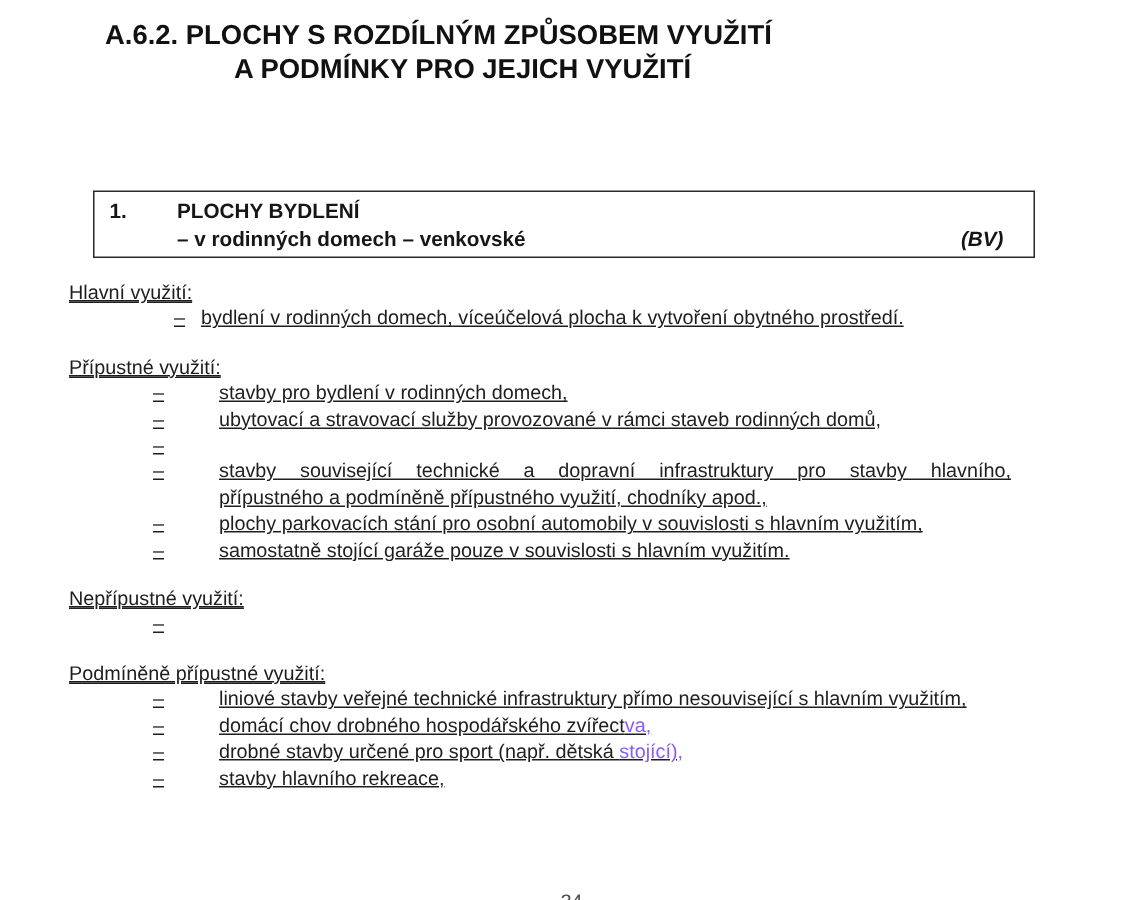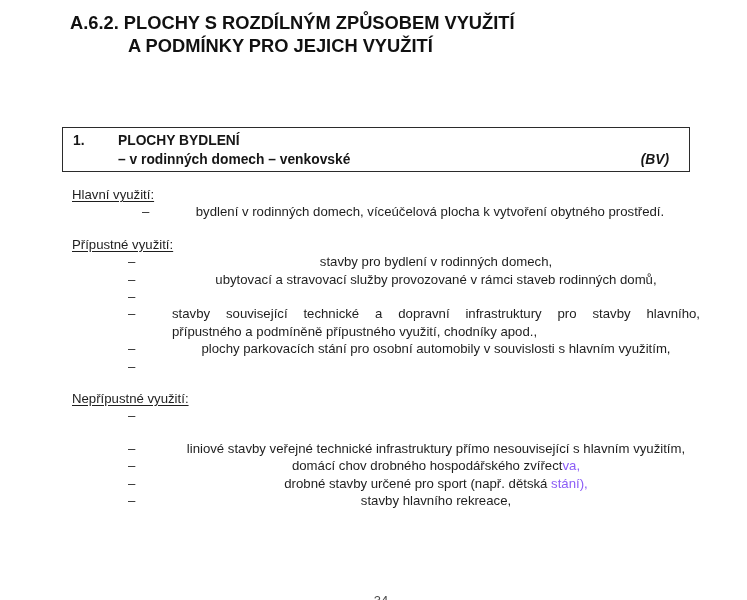--- a/index.html
+++ b/index.html
@@ -6,41 +6,41 @@
   .page{
     position:relative;width:747px;height:600px;background:#ffffff;
     font-family:"Liberation Sans","DejaVu Sans",sans-serif;
     color:#1e1e1e;overflow:hidden;
   }
   .doc-title{
     position:absolute;top:11px;left:70px;
     font-size:18.3px;font-weight:bold;line-height:23px;color:#111;
     white-space:nowrap;
   }
-  .doc-title .t2{margin-left:58px;}
+  .doc-title .t2{margin-left:86px;}
   .zone-box{
     position:absolute;top:127px;left:62px;width:628px;height:45px;
     box-sizing:border-box;border:1px solid #2b2b2b;background:#fff;
     padding-top:3px;
   }
   .zb-row{display:flex;font-weight:bold;font-size:13.8px;line-height:19px;color:#161616;}
   .zb-num{flex:0 0 55px;padding-left:10px;box-sizing:border-box;}
   .zb-title,.zb-subtitle{flex:1;white-space:nowrap;}
   .zb-code{flex:none;padding-right:20px;font-style:italic;}
   .sections{
-    position:absolute;top:186px;left:72px;width:628px;
-    font-size:13.2px;line-height:17.4px;color:#1e1e1e;
+    position:absolute;top:186px;left:46px;width:628px;
+    font-size:13.2px;line-height:17.4px;color:#1e1e1e;text-decoration:underline;
   }
   .section{margin-bottom:15px;}
   .sec-heading{text-decoration:underline;text-underline-offset:2px;white-space:nowrap;}
   .item{display:flex;}
   .dash-col{flex:0 0 100px;padding-left:56px;box-sizing:border-box;}
   .section.narrow .dash-col{flex:0 0 88px;padding-left:70px;}
   .txt-col{flex:1;min-width:0;}
-  .line{white-space:nowrap;text-align:center;}
+  .line{white-space:nowrap;}
   .item.justify .line{white-space:normal;text-align:justify;text-align-last:justify;}
   .item.justify .line:last-child{text-align-last:left;white-space:nowrap;}
   .faded{color:#8b5cf6;}
   .page-number{
     position:absolute;top:594px;left:355px;width:52px;text-align:center;
     font-size:13px;line-height:14px;color:#4a4a4a;
   }
 </style>
 </head>
 <body>
@@ -99,45 +99,49 @@
           </span>
         </div>
         <div class="item">
           <span class="dash-col">–</span>
           <span class="txt-col">
             <div class="line">plochy parkovacích stání pro osobní automobily v souvislosti s hlavním využitím,</div>
           </span>
         </div>
         <div class="item">
           <span class="dash-col">–</span>
+          <span class="txt-col">
+            <div class="line">samostatně stojící garáže pouze v souvislosti s hlavním využitím.</div>
+          </span>
         </div>
       </div>
       <div class="section">
         <div class="sec-heading">Nepřípustné využití:</div>
         <div class="item justify">
           <span class="dash-col">–</span>
         </div>
       </div>
       <div class="section">
+        <div class="sec-heading">Podmíněně přípustné využití:</div>
         <div class="item">
           <span class="dash-col">–</span>
           <span class="txt-col">
             <div class="line">liniové stavby veřejné technické infrastruktury přímo nesouvisející s hlavním využitím,</div>
           </span>
         </div>
         <div class="item">
           <span class="dash-col">–</span>
           <span class="txt-col">
             <div class="line"><span>domácí chov drobného hospodářského zvířect</span><span class="faded">va,</span></div>
           </span>
         </div>
         <div class="item">
           <span class="dash-col">–</span>
           <span class="txt-col">
-            <div class="line"><span>drobné stavby určené pro sport (např. dětská </span><span class="faded">stání),</span></div>
+            <div class="line"><span>drobné stavby určené pro sport (např. dětská </span><span class="faded">stojící),</span></div>
           </span>
         </div>
         <div class="item">
           <span class="dash-col">–</span>
           <span class="txt-col">
             <div class="line">stavby hlavního rekreace,</div>
           </span>
         </div>
       </div>
     </div>

